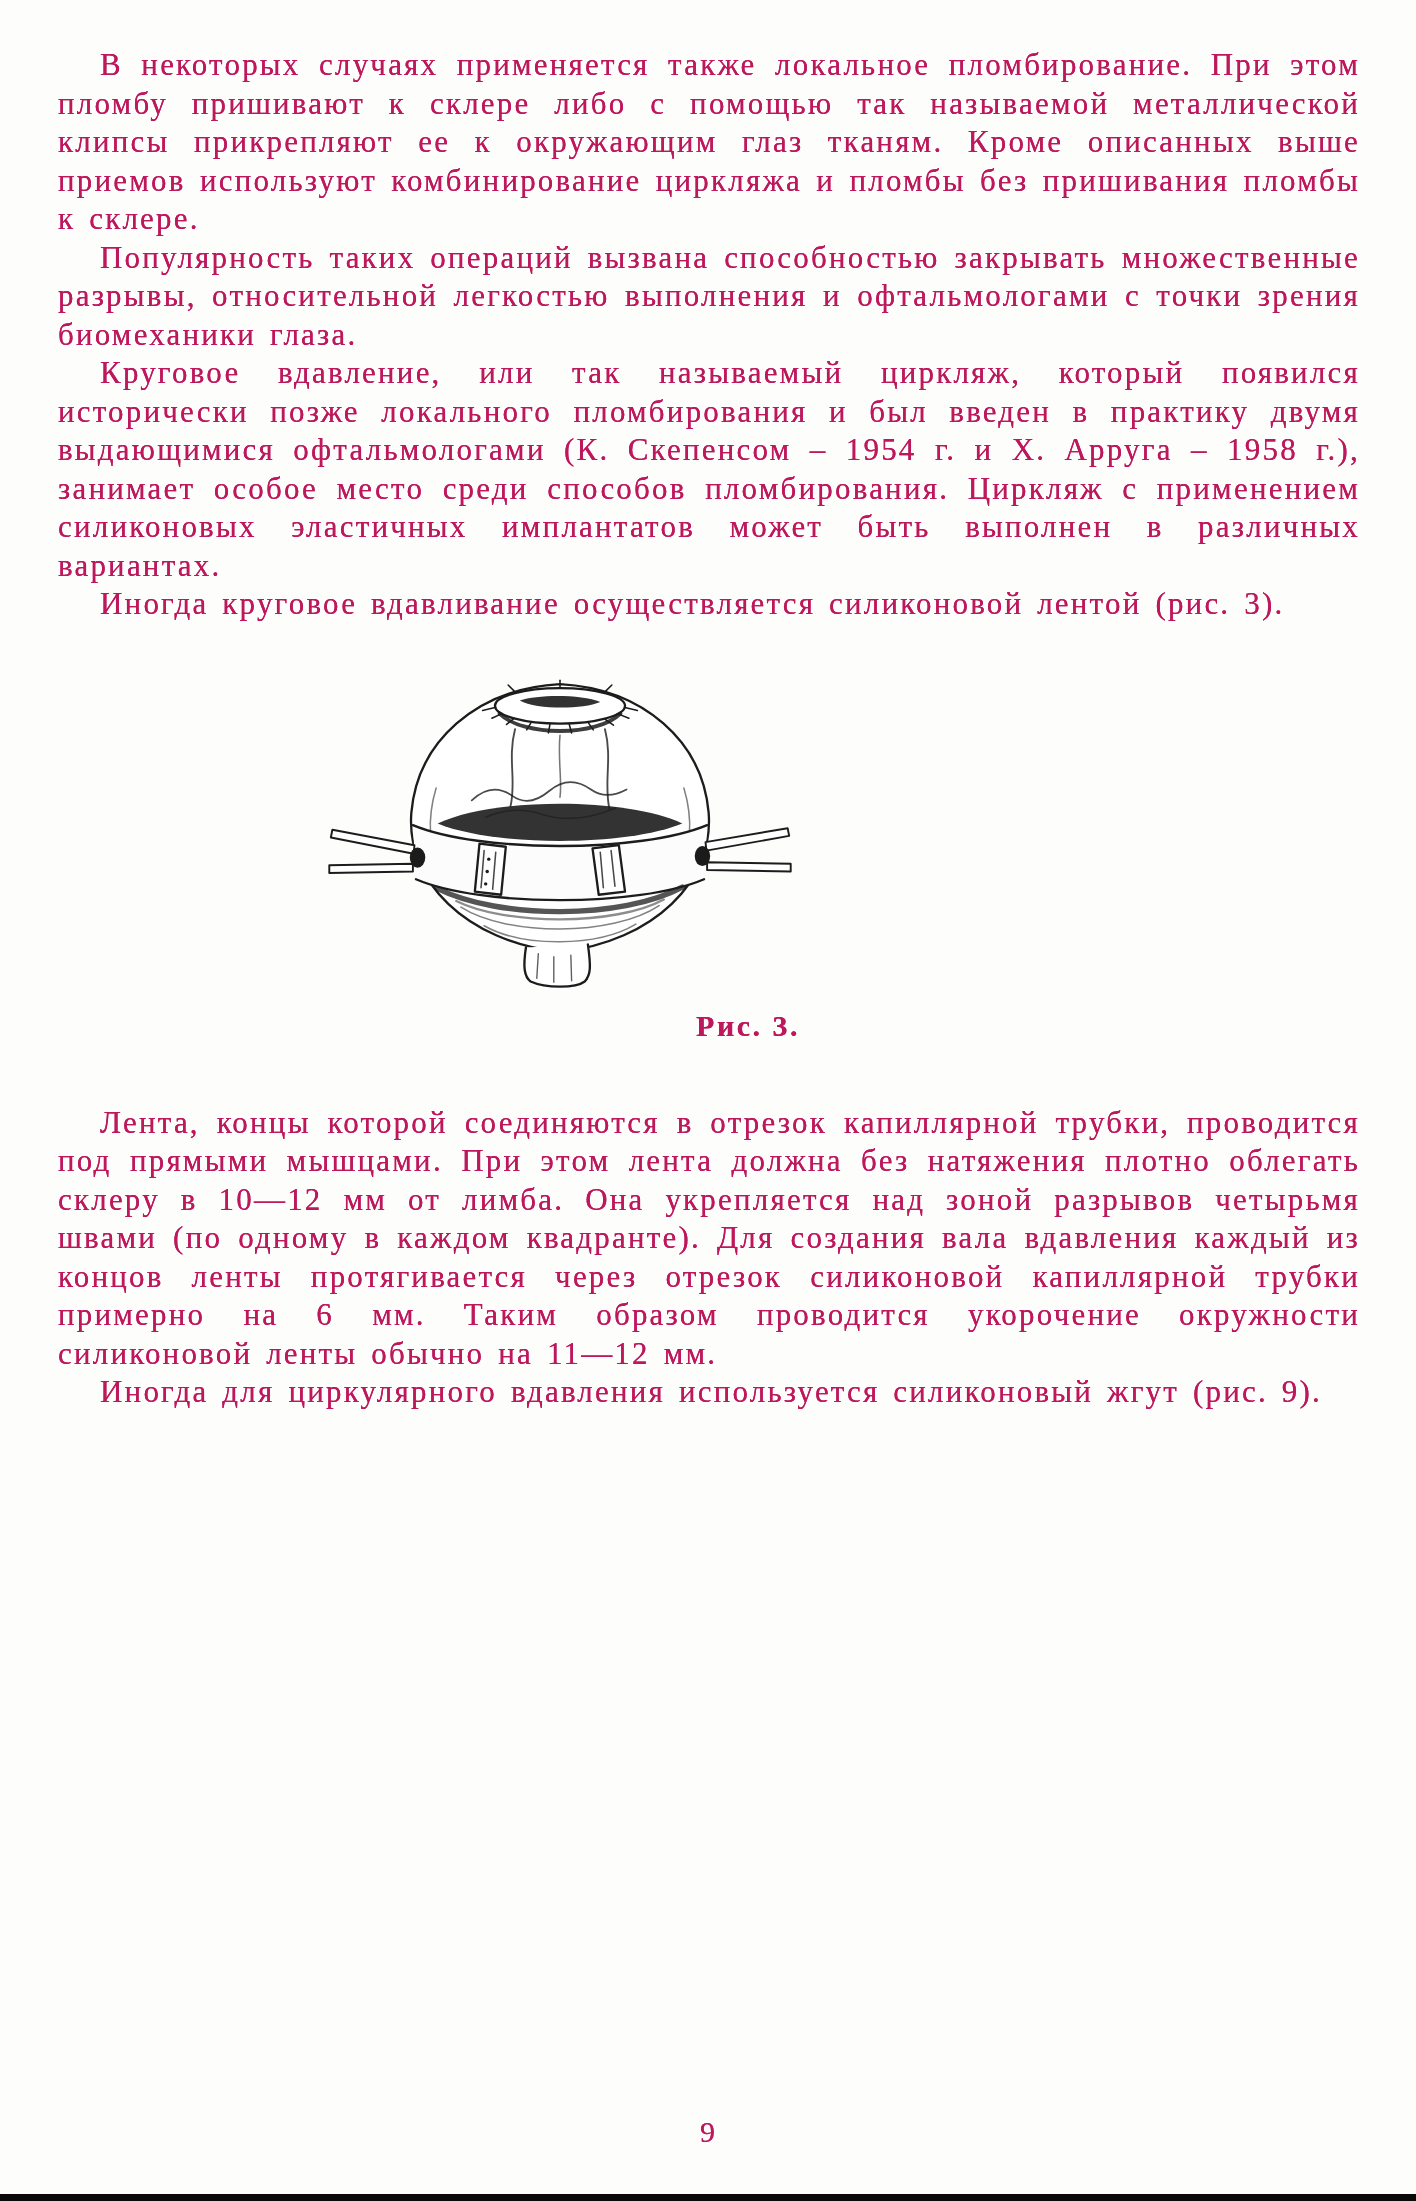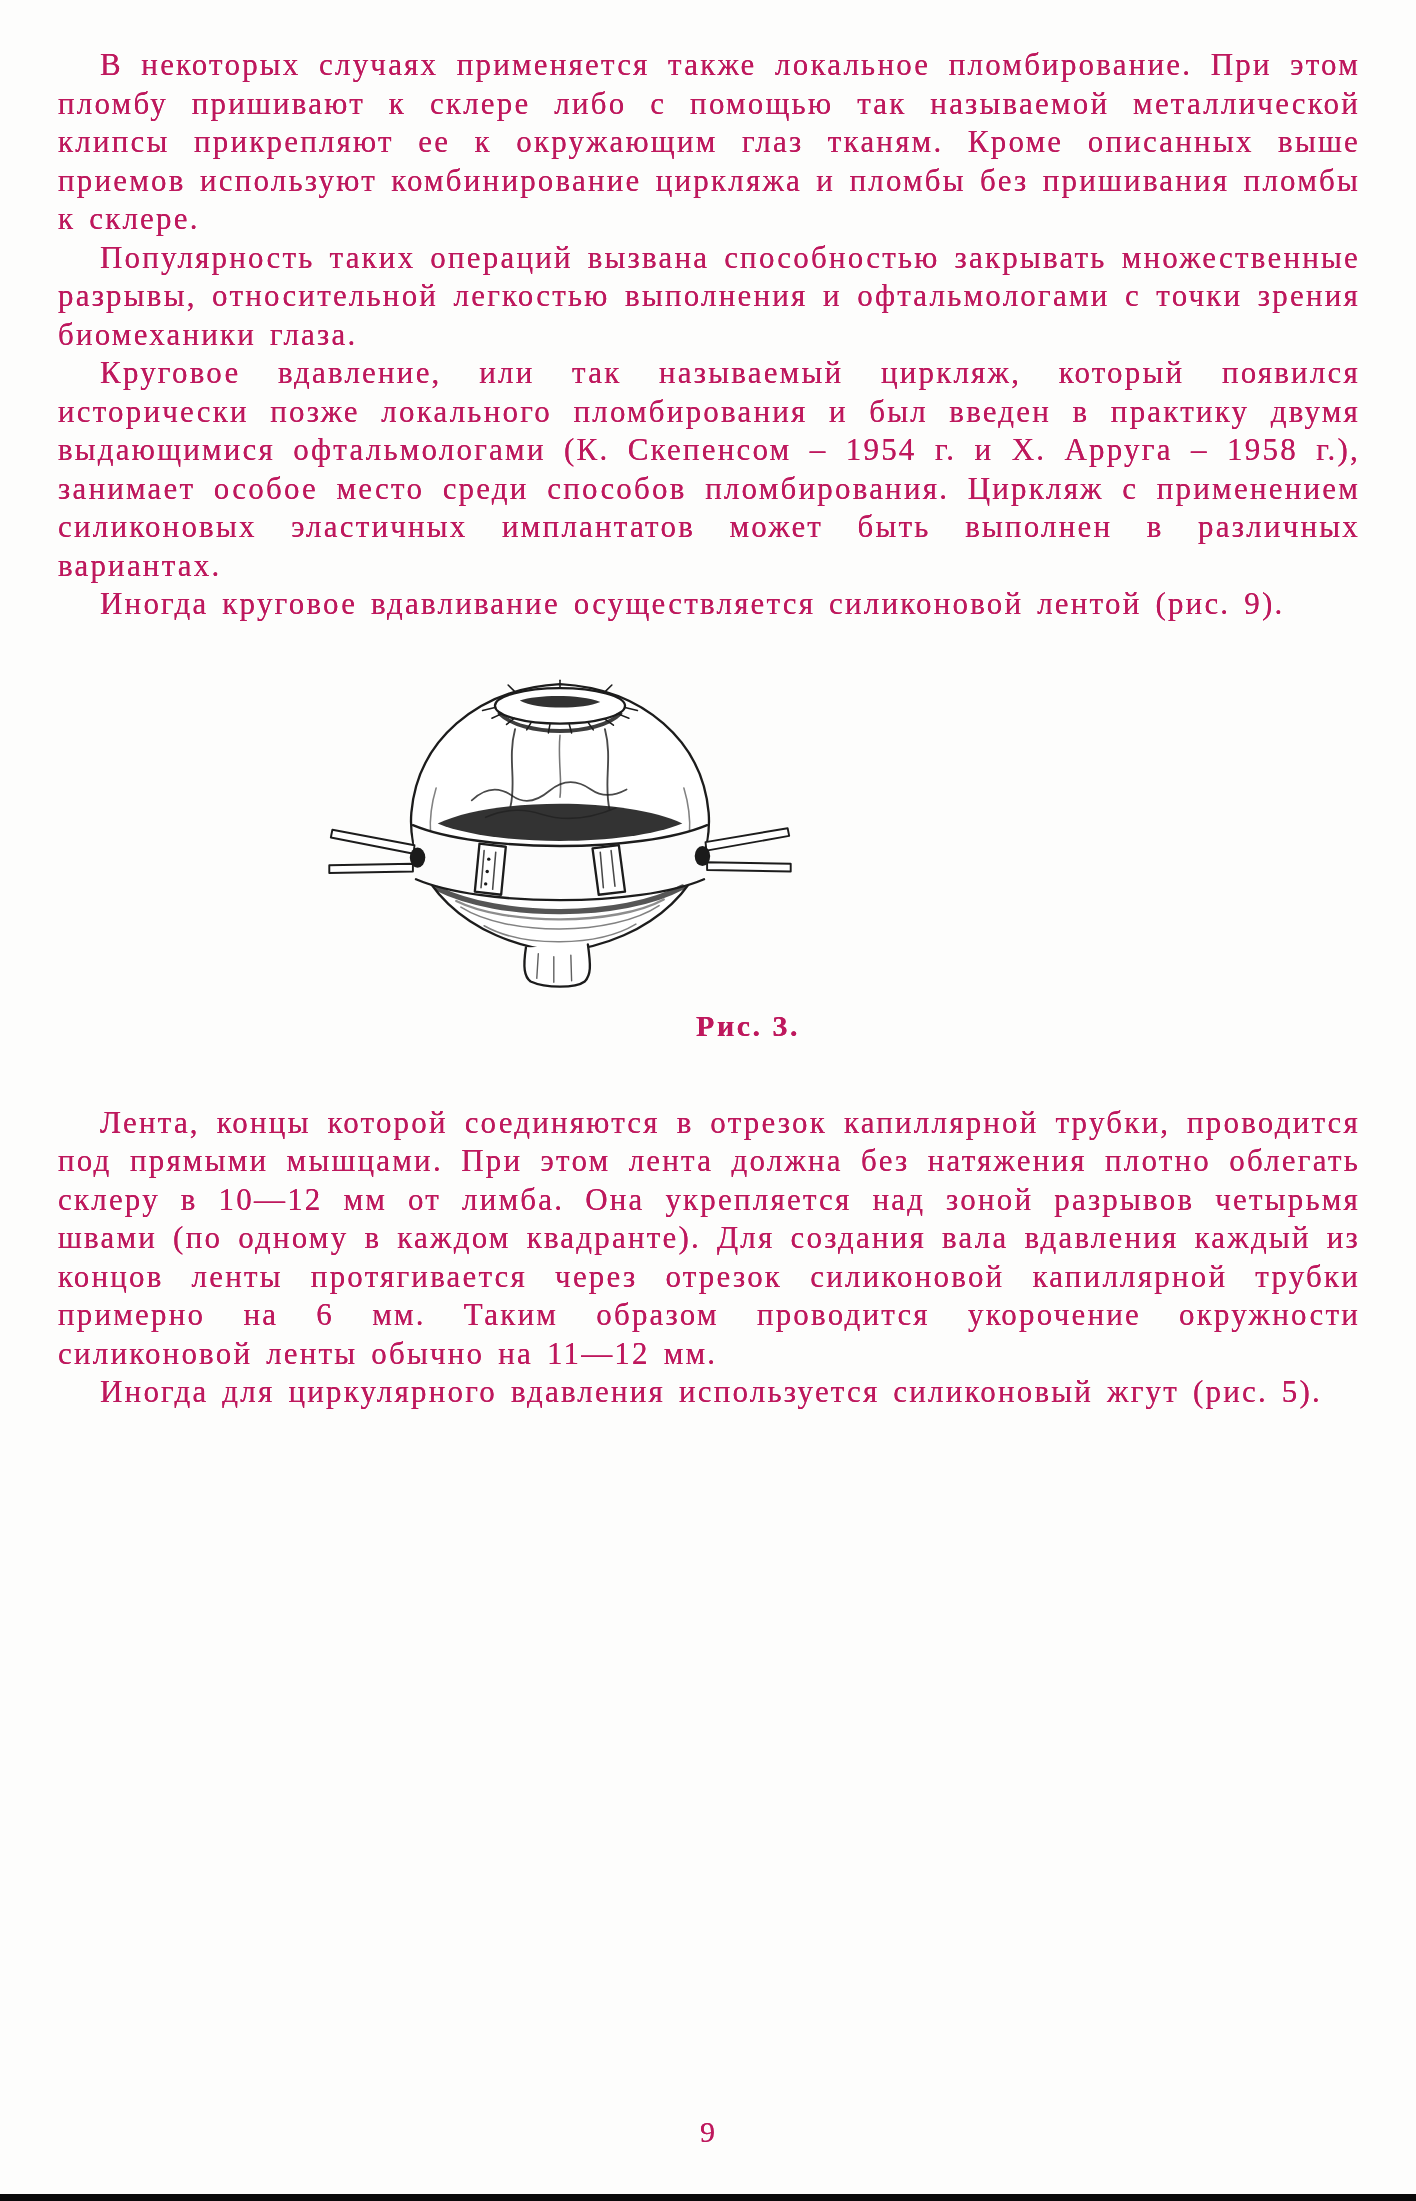--- a/index.html
+++ b/index.html
@@ -71,21 +71,21 @@
 </head>
 <body>
 
 <div class="sheet">
 
   <div class="text-block">
 
     <p class="para">В некоторых случаях применяется также локальное пломбирование. При этом пломбу пришивают к склере либо с помощью так называемой металлической клипсы прикрепляют ее к окружающим глаз тканям. Кроме описанных выше приемов используют комбинирование циркляжа и пломбы без пришивания пломбы к склере.</p>
     <p class="para">Популярность таких операций вызвана способностью закрывать множественные разрывы, относительной легкостью выполнения и офтальмологами с точки зрения биомеханики глаза.</p>
     <p class="para">Круговое вдавление, или так называемый циркляж, который появился исторически позже локального пломбирования и был введен в практику двумя выдающимися офтальмологами (К. Скепенсом – 1954 г. и Х. Арруга – 1958 г.), занимает особое место среди способов пломбирования. Циркляж с применением силиконовых эластичных имплантатов может быть выполнен в различных вариантах.</p>
-    <p class="para">Иногда круговое вдавливание осуществляется силиконовой лентой (рис. 9).</p>
+    <p class="para">Иногда круговое вдавливание осуществляется силиконовой лентой (рис. 3).</p>
 
     <figure class="figure">
       <svg class="fig-svg" viewBox="0 0 620 430" width="480" height="333" aria-hidden="true">
         <g stroke="#1c1c1c" fill="none" stroke-width="3" stroke-linecap="round" stroke-linejoin="round">
 
           <path d="M310,26 C418,32 494,100 502,192 C509,280 432,358 310,372 C188,358 111,280 118,192 C126,100 202,32 310,26 Z" fill="#ffffff"></path>
           <path d="M150,160 C138,200 140,240 158,272" stroke-width="2" opacity="0.55"></path>
           <path d="M470,160 C482,200 480,240 462,272" stroke-width="2" opacity="0.55"></path>
 
           <g>
@@ -157,21 +157,21 @@
           </g>
 
           <path d="M182,314 C242,352 378,352 438,312" stroke-width="2" opacity="0.55"></path>
           <path d="M212,338 C262,366 358,366 408,336" stroke-width="2" opacity="0.55"></path>
         </g>
       </svg>
       <figcaption class="caption">Рис. 3.</figcaption>
     </figure>
 
     <p class="para gap-top">Лента, концы которой соединяются в отрезок капиллярной трубки, проводится под прямыми мышцами. При этом лента должна без натяжения плотно облегать склеру в 10—12 мм от лимба. Она укрепляется над зоной разрывов четырьмя швами (по одному в каждом квадранте). Для создания вала вдавления каждый из концов ленты протягивается через отрезок силиконовой капиллярной трубки примерно на 6 мм. Таким образом проводится укорочение окружности силиконовой ленты обычно на 11—12 мм.</p>
-    <p class="para">Иногда для циркулярного вдавления используется силиконовый жгут (рис. 5).</p>
+    <p class="para">Иногда для циркулярного вдавления используется силиконовый жгут (рис. 9).</p>
 
   </div>
 
   <div class="page-number">9</div>
 
   <div class="scan-edge"></div>
 
 </div>
 
 </body></html>

